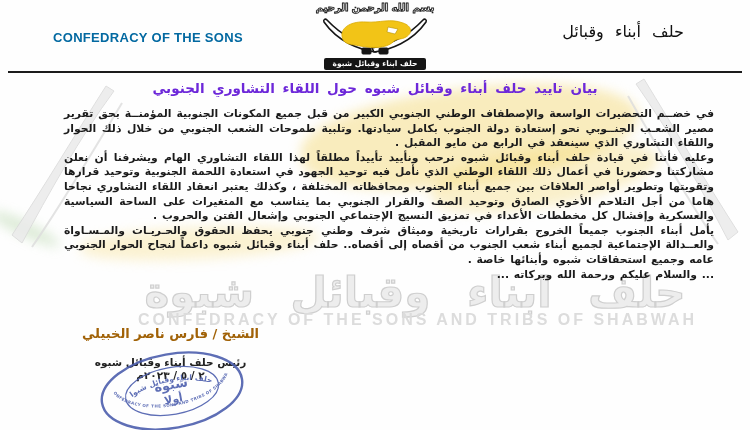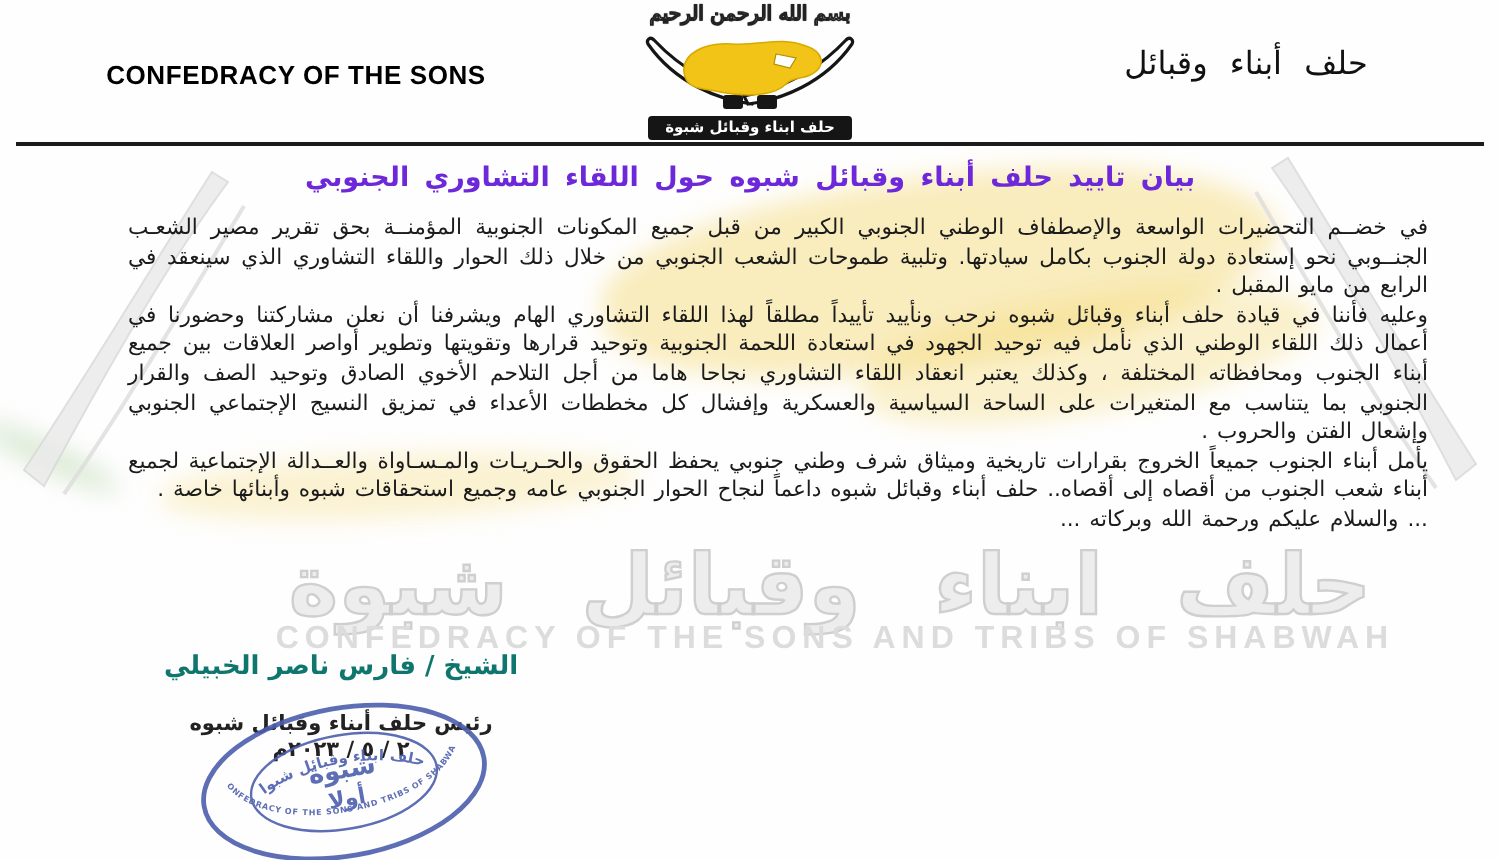--- a/index.html
+++ b/index.html
@@ -10,43 +10,43 @@
   .wm-blob{border-radius:45% 55% 50% 50%;filter:blur(6px);}
   .wm-ar{top:272px;left:85px;width:660px;text-align:center;direction:rtl;
          font-size:42px;font-weight:bold;color:rgba(205,205,205,0.35);
          -webkit-text-stroke:1.2px #cfcfcf;word-spacing:22px;line-height:1;}
   .wm-en{top:311px;left:90px;width:655px;text-align:center;
          font-family:"Liberation Sans",sans-serif;font-size:16px;font-weight:bold;
          color:#dcdcdc;letter-spacing:3px;white-space:nowrap;}
   
   .hdr-en{position:absolute;z-index:2;left:28px;top:29px;width:240px;text-align:center;
           font-family:"Liberation Sans",sans-serif;font-weight:bold;font-size:13px;
-          line-height:17px;color:#000000;letter-spacing:.3px;}
+          line-height:17px;color:#0369a1;letter-spacing:.3px;}
   .hdr-ar{position:absolute;z-index:2;right:22px;top:20px;width:210px;text-align:center;
           direction:rtl;font-weight:normal;font-size:16px;line-height:24px;color:#111;
           word-spacing:6px;}
   .logo{position:absolute;z-index:2;left:300px;top:2px;width:150px;height:68px;text-align:center;}
-  .logo-bismillah{font-size:10px;font-weight:normal;direction:rtl;color:#fff;
+  .logo-bismillah{font-size:10px;font-weight:bold;direction:rtl;color:#fff;
                   -webkit-text-stroke:0.9px #222;text-shadow:0 0 1px #222;line-height:12px;}
   .logo-banner{position:absolute;left:24px;bottom:0;width:102px;height:12px;background:#151515;
                border-radius:2px;color:#fff;font-size:7.5px;font-weight:bold;direction:rtl;
                line-height:12px;text-align:center;}
   .rule{position:absolute;z-index:2;left:8px;right:8px;top:71px;height:2.4px;background:#1c1c1c;}
   
   .title-wrap{position:absolute;z-index:2;left:0;top:78px;width:100%;text-align:center;direction:rtl;}
   .title{font-size:13.5px;font-weight:bold;color:#6d28d9;
          text-underline-offset:3px;word-spacing:3px;}
   .body{position:absolute;z-index:1;top:107px;right:36px;left:36px;direction:rtl;
-        text-align:justify;font-size:10.8px;font-weight:normal;color:#1b1b1b;line-height:14.6px;
+        text-align:justify;font-size:10.8px;font-weight:bold;color:#1b1b1b;line-height:14.6px;
         word-spacing:1px;margin-left:28px;}
   .body p{margin:0;}
   .closing{margin-top:1px;}
   
   .sig{position:absolute;z-index:2;left:28px;top:326px;width:285px;text-align:center;direction:rtl;}
-  .sig-name{font-size:13px;font-weight:bold;color:#0f766e;}
+  .sig-name{font-size:13px;font-weight:bold;color:#a16207;}
   .sig-role{font-size:10.5px;font-weight:bold;color:#222;margin-top:15px;}
   .sig-date{font-size:10.5px;font-weight:bold;color:#222;letter-spacing:2px;margin-top:1px;}
   .stamp{position:absolute;z-index:2;left:97px;top:351px;width:150px;height:80px;
          transform:rotate(-10deg);opacity:.9;}
 </style>
 </head>
 <body>
 
 <div class="page">
 

